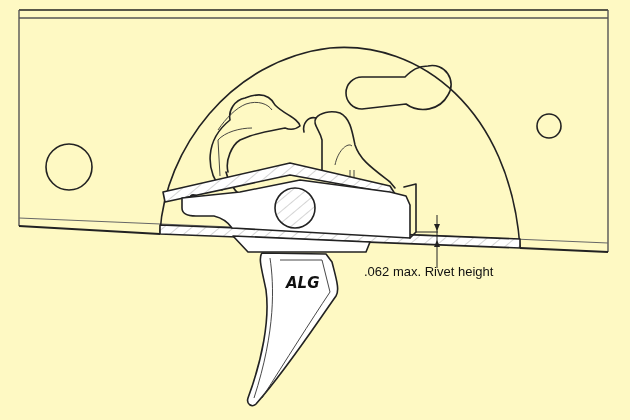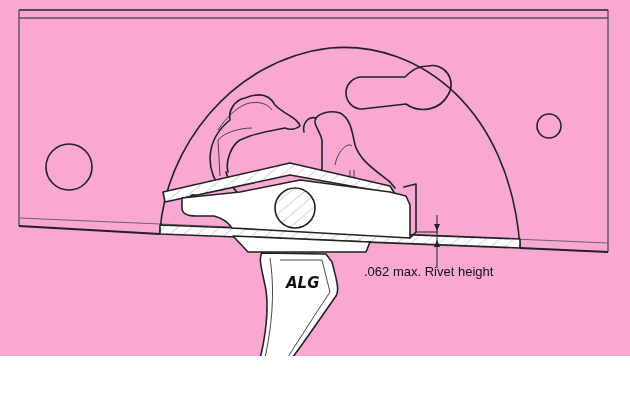--- a/index.html
+++ b/index.html
@@ -1,16 +1,16 @@
 <!DOCTYPE html>
 <html><head>
 <meta charset="utf-8">
 <style>
   html,body{margin:0;padding:0;background:#ffffff;}
-  #stage{position:relative;width:630px;height:356px;overflow:hidden;background:#f9a8d4;}
+  #stage{position:relative;width:630px;height:420px;overflow:hidden;background:#fef9c3;}
   svg{position:absolute;left:0;top:0;}
   .ln{fill:none;stroke:#222;stroke-width:1.6;stroke-linejoin:round;stroke-linecap:round;}
   .thin{fill:none;stroke:#333;stroke-width:0.9;}
   .frame{fill:none;stroke:#555;stroke-width:1.4;}
   .hatchfill{fill:url(#hatch);stroke:#222;stroke-width:1.6;stroke-linejoin:round;}
   .whitefill{fill:#fff;stroke:#222;stroke-width:1.6;stroke-linejoin:round;}
   .label{font-family:"Liberation Sans",sans-serif;font-size:13px;fill:#111;}
   .logo{font-family:"DejaVu Sans",sans-serif;font-size:15px;font-weight:bold;font-style:italic;fill:#111;}
   .s-mark{font-family:"DejaVu Sans",sans-serif;font-size:12px;font-weight:bold;fill:#222;}
 </style>

